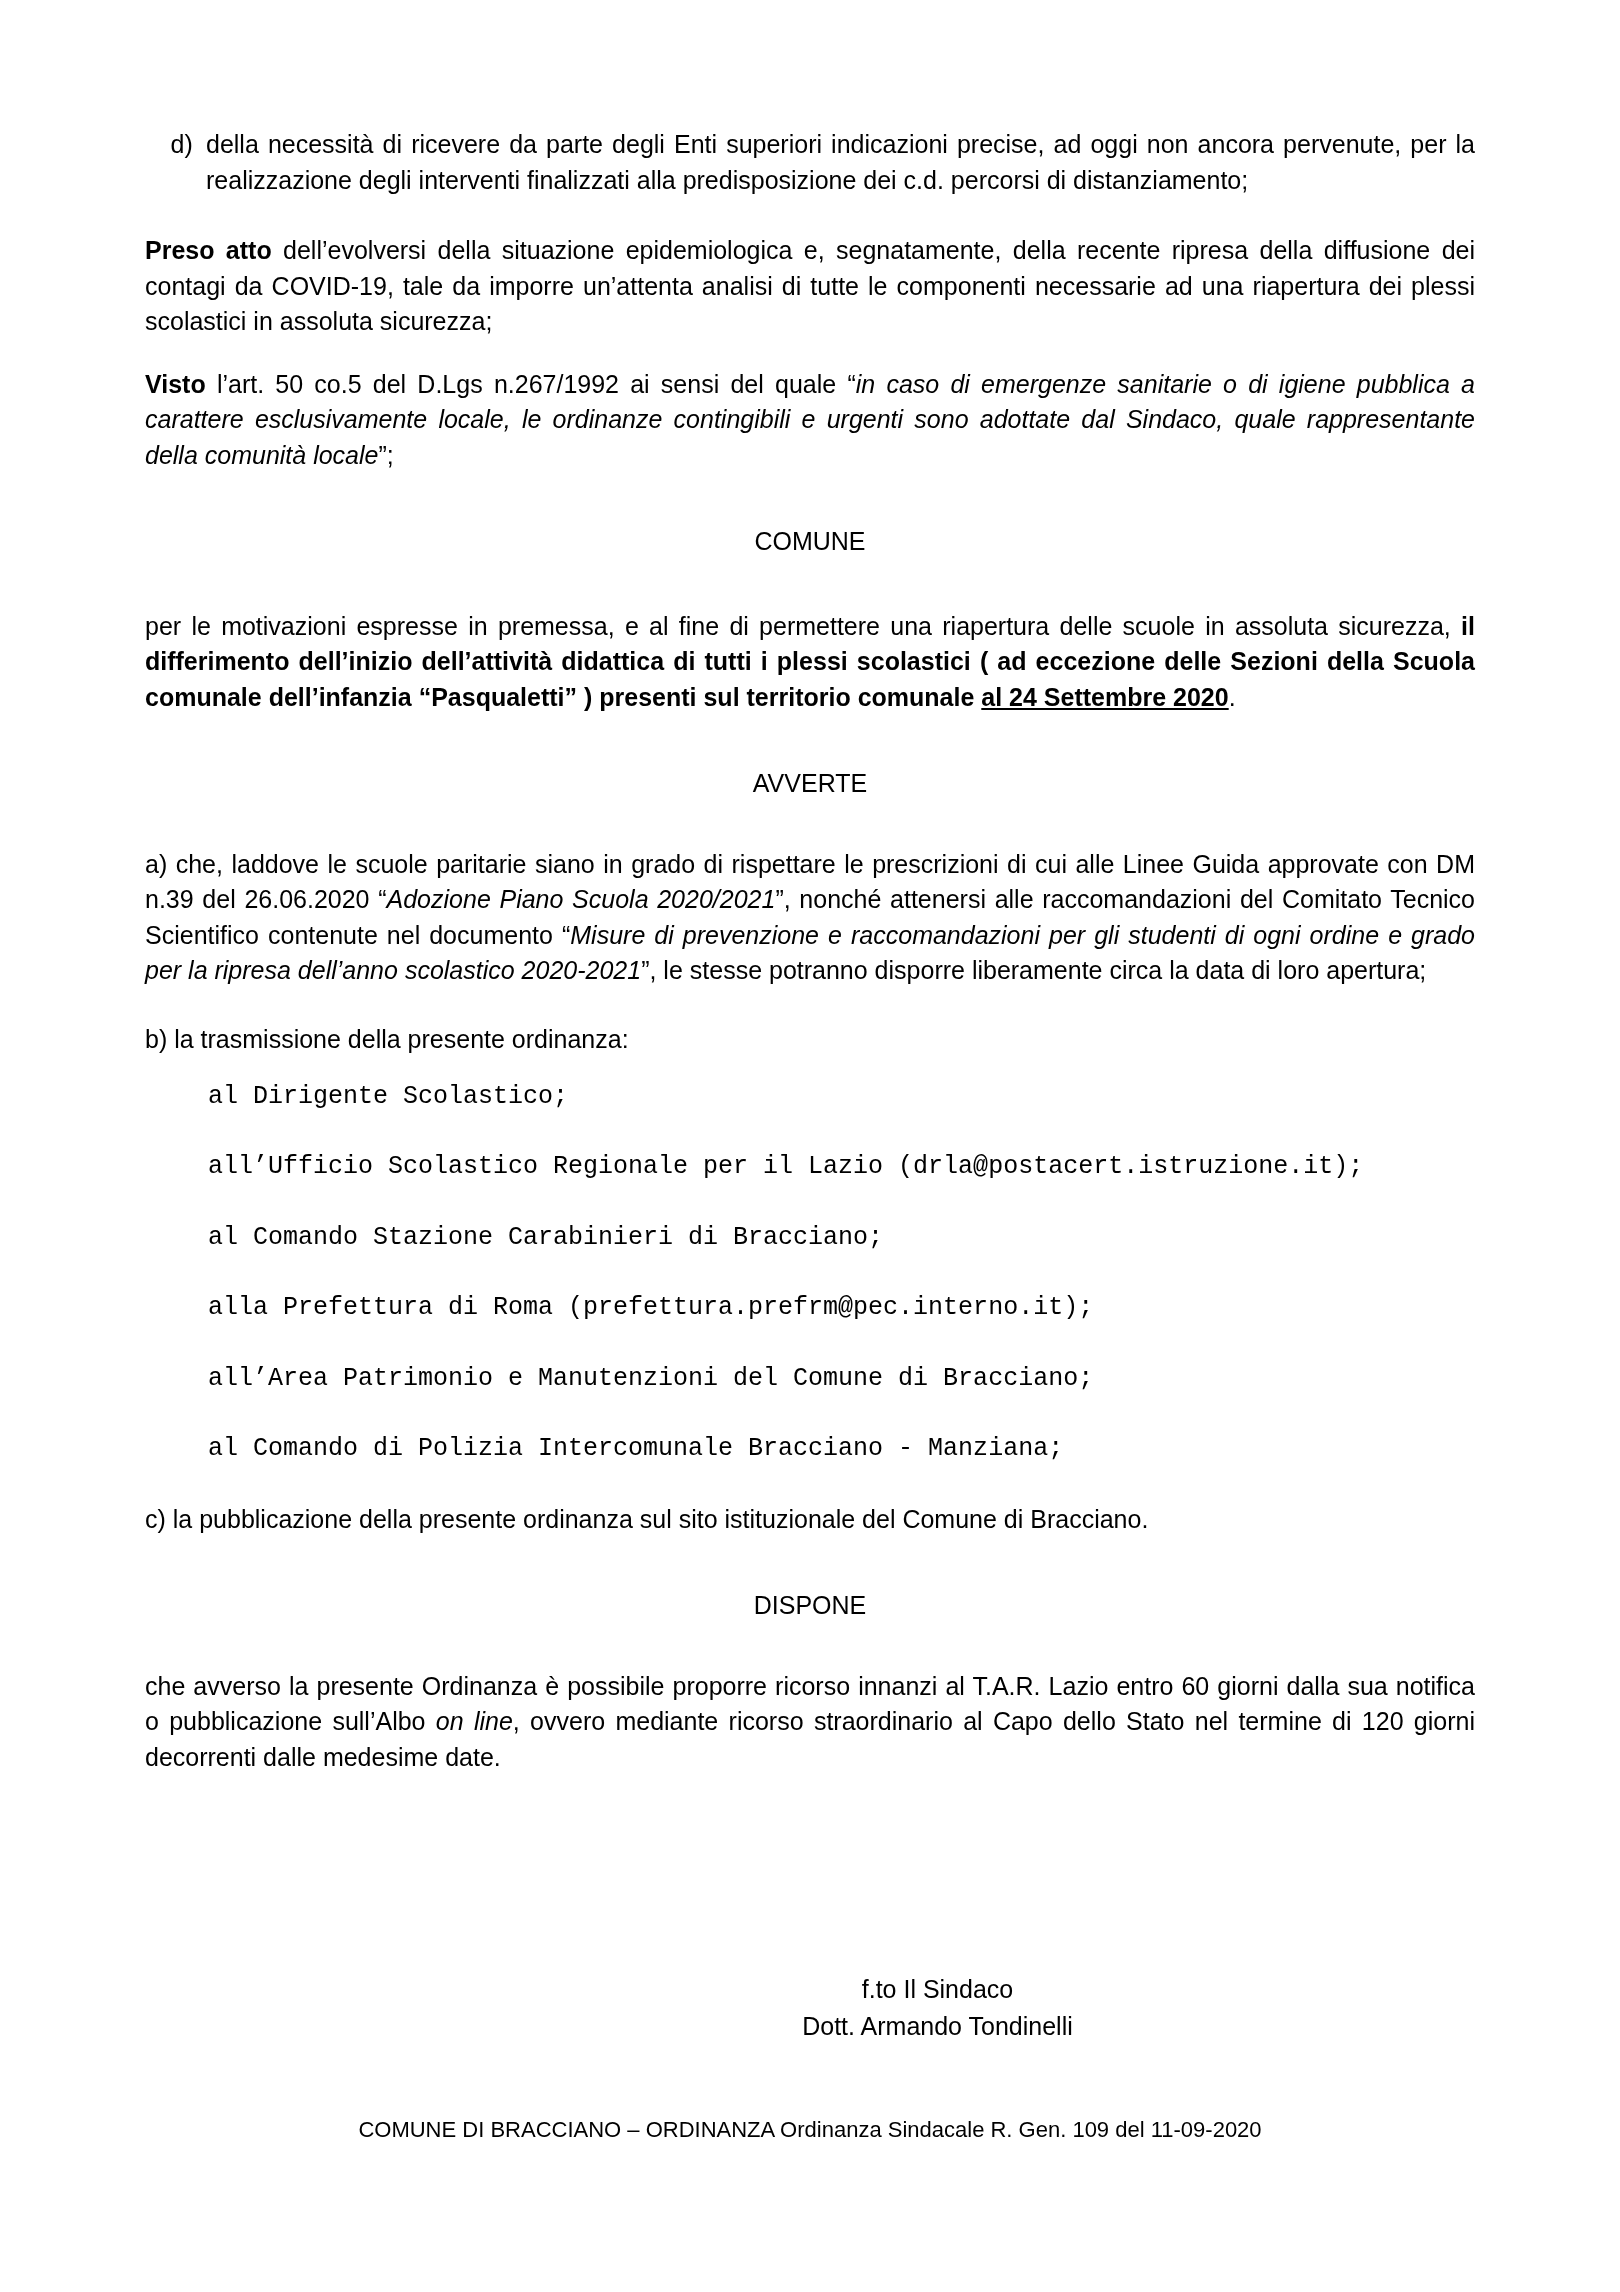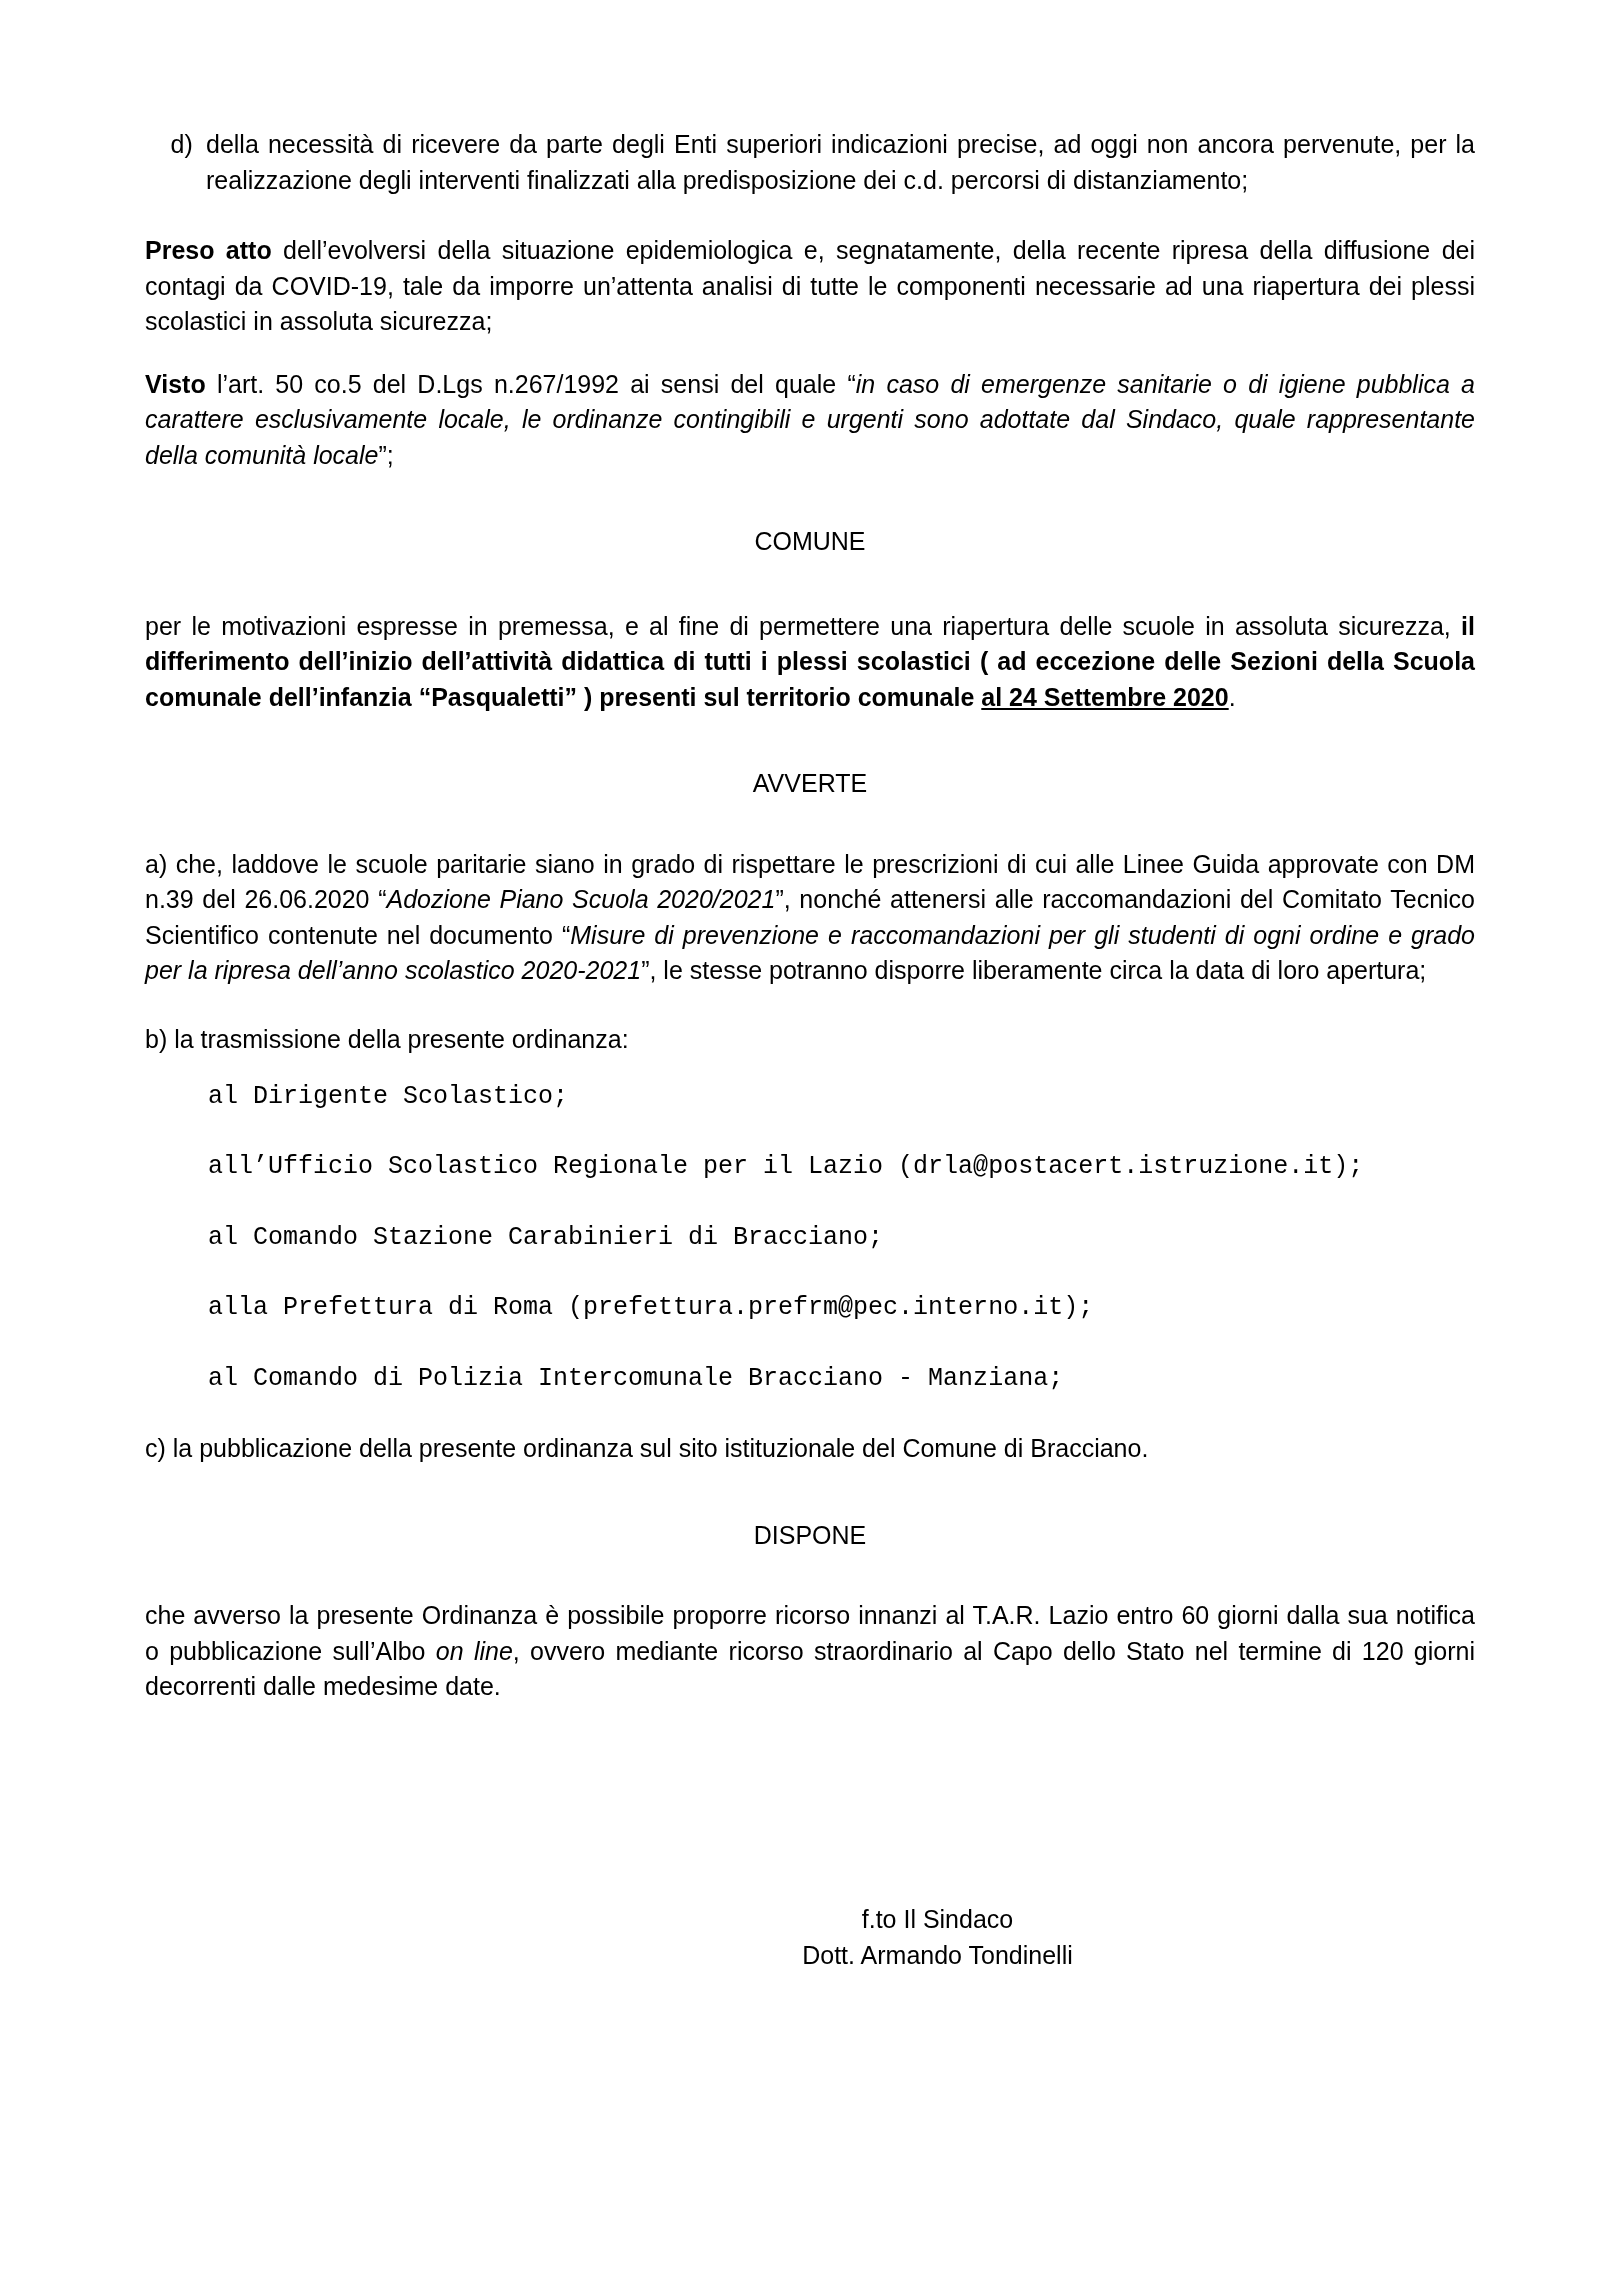--- a/index.html
+++ b/index.html
@@ -107,30 +107,32 @@
 
     <div class="blk-a"><span>a)</span><span> che, laddove le scuole paritarie siano in grado di rispettare le prescrizioni di cui alle Linee Guida approvate con DM n.39 del 26.06.2020 “</span><i>Adozione Piano Scuola 2020/2021</i><span>”, nonché attenersi alle raccomandazioni del Comitato Tecnico Scientifico contenute nel documento “</span><i>Misure di prevenzione e raccomandazioni per gli studenti di ogni ordine e grado per la ripresa dell’anno scolastico 2020-2021</i><span>”, le stesse potranno disporre liberamente circa la data di loro apertura;</span></div>
 
     <div class="blk-b">b) la trasmissione della presente ordinanza:</div>
 
     <div class="sublist">
       <div class="sub">al Dirigente Scolastico;</div>
       <div class="sub">all’Ufficio Scolastico Regionale per il Lazio (drla@postacert.istruzione.it);</div>
       <div class="sub">al Comando Stazione Carabinieri di Bracciano;</div>
       <div class="sub">alla Prefettura di Roma (prefettura.prefrm@pec.interno.it);</div>
+      <div class="sub">all’Area Patrimonio e Manutenzioni del Comune di Bracciano;</div>
       <div class="sub">al Comando di Polizia Intercomunale Bracciano - Manziana;</div>
     </div>
 
     <div class="blk-c">c)  la pubblicazione della presente ordinanza sul sito istituzionale del Comune di Bracciano.</div>
 
     <div class="heading-2">DISPONE</div>
 
     <p><span>che avverso la presente Ordinanza è possibile proporre ricorso innanzi al T.A.R. Lazio entro 60 giorni dalla sua notifica o pubblicazione sull’Albo </span><i>on line</i><span>, ovvero mediante ricorso straordinario al Capo dello Stato nel termine di 120 giorni decorrenti dalle medesime date.</span></p>
 
     <div class="sign">
       <div>f.to Il Sindaco</div>
       <div>Dott. Armando Tondinelli</div>
     </div>
 
   </div>
 
+  <div class="footer">COMUNE DI BRACCIANO – ORDINANZA Ordinanza Sindacale R. Gen.  109   del  11-09-2020</div>
 </div>
 
 
 </body></html>

